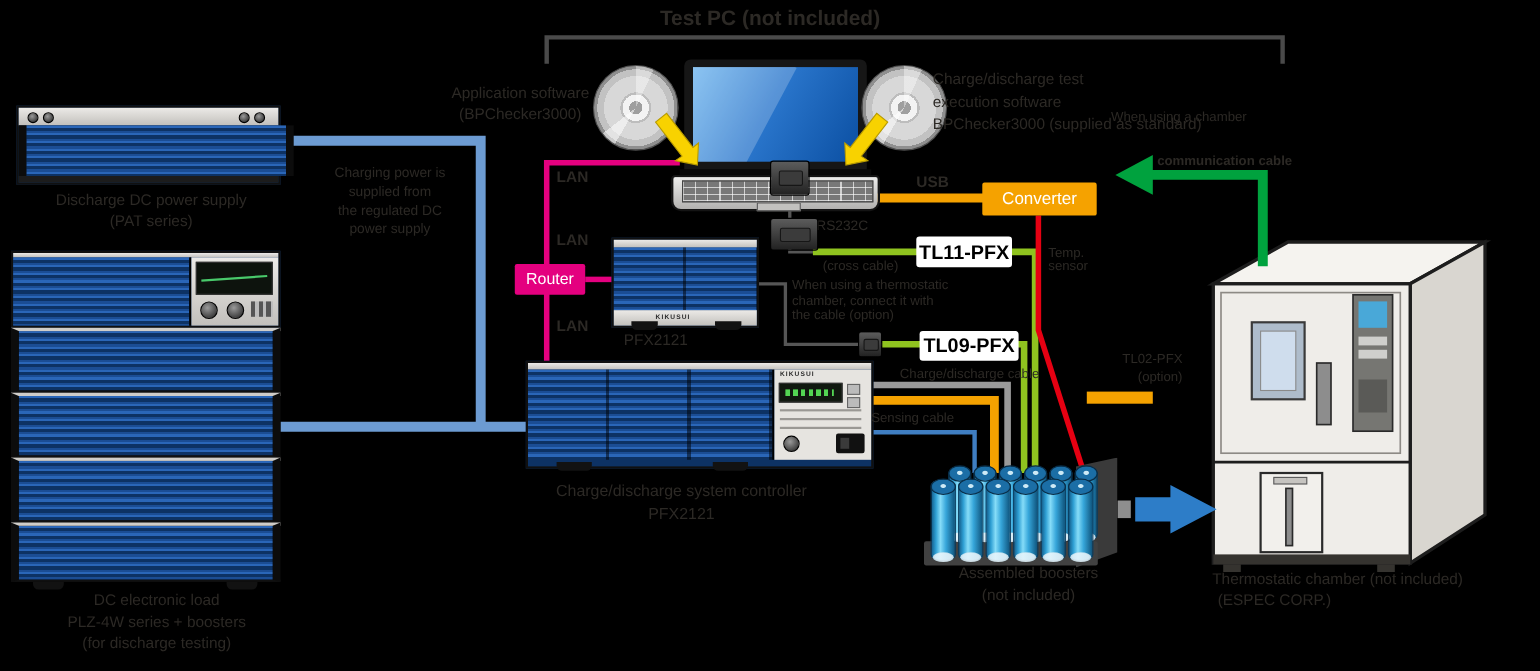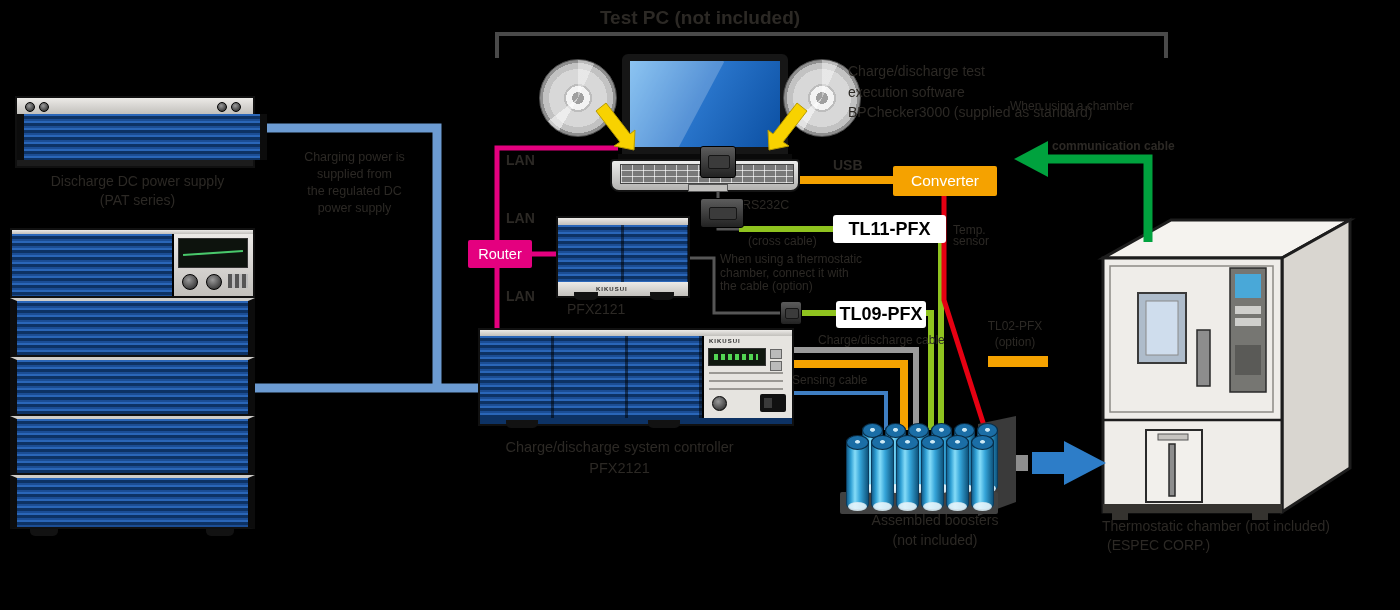--- a/index.html
+++ b/index.html
@@ -152,55 +152,59 @@
     <div class="abs" style="left:8px;top:102px;width:174px;height:5px;background:#0a0a0a;"></div>
     <div class="lap-base" style="left:0px;top:107px;width:190px;height:33px;">
       <div class="lap-keys" style="left:8px;top:3px;width:172px;height:18px;"></div>
       <div class="lap-pad" style="left:76px;top:23px;width:38px;height:6px;"></div>
     </div>
   </div>
 
   <div class="cd" style="left:539px;top:59px;width:78px;height:78px;"></div>
   <div class="cd" style="left:783px;top:59px;width:78px;height:78px;"></div>
 
+  <div class="lbl c" style="left:390px;top:75px;width:166px;font-size:14px;line-height:19px;">
+    <div>Application software</div>
+    <div>(BPChecker3000)</div>
+  </div>
   <div class="lbl" style="left:848px;top:61px;width:310px;font-size:14px;line-height:20.5px;">
     <div>Charge/discharge test</div>
     <div>execution software</div>
     <div>BPChecker3000 (supplied as standard)</div>
   </div>
 
   <div class="lbl b" style="left:506px;top:151px;font-size:14px;">LAN</div>
   <div class="lbl b" style="left:506px;top:209px;font-size:14px;">LAN</div>
   <div class="lbl b" style="left:506px;top:287px;font-size:14px;">LAN</div>
   <div class="lbl b" style="left:833px;top:156px;font-size:14px;">USB</div>
 
   <div class="chip" style="left:468px;top:240px;width:64px;height:28px;line-height:28px;font-size:14.5px;background:var(--pink);">Router</div>
   <div class="chip" style="left:893px;top:166px;width:104px;height:30px;line-height:30px;font-size:15.5px;background:var(--orange);">Converter</div>
 
   <div class="lbl" style="left:1010px;top:99px;font-size:12px;">When using a chamber</div>
   <div class="lbl" style="left:1052px;top:139px;font-size:12px;font-weight:bold;">communication cable</div>
 
   <div class="lbl" style="left:742px;top:197px;font-size:12.5px;">RS232C</div>
-  <div class="tag" style="left:833px;top:215px;width:113px;height:28px;line-height:28px;font-size:18px;">TL11-PFX</div>
+  <div class="tag" style="left:833px;top:215px;width:87px;height:28px;line-height:28px;font-size:18px;">TL11-PFX</div>
   <div class="lbl" style="left:748px;top:234px;font-size:12px;">(cross cable)</div>
 
   <div class="lbl" style="left:720px;top:253px;font-size:12px;line-height:13.5px;">
     <div>When using a thermostatic</div>
     <div>chamber, connect it with</div>
     <div>the cable (option)</div>
   </div>
 
   <div class="tag" style="left:836px;top:301px;width:90px;height:27px;line-height:27px;font-size:18px;">TL09-PFX</div>
 
   <div class="lbl" style="left:953px;top:225px;font-size:12px;line-height:11px;">
     <div>Temp.</div>
     <div>sensor</div>
   </div>
 
-  <div class="lbl c" style="left:955px;top:318px;width:120px;font-size:12px;line-height:16px;">
+  <div class="lbl c" style="left:955px;top:318px;width:120px;font-size:12px;line-height:16px;text-align:right;">
     <div>TL02-PFX</div>
     <div>(option)</div>
   </div>
   <div class="abs" style="left:988px;top:356px;width:60px;height:11px;background:var(--orange);"></div>
 
   <div class="conn" style="left:700px;top:146px;width:34px;height:30px;"></div>
   <div class="conn" style="left:700px;top:198px;width:42px;height:28px;"></div>
   <div class="conn" style="left:780px;top:301px;width:20px;height:22px;"></div>
 
   <div class="unit" style="left:15px;top:96px;width:240px;height:72px;">
@@ -235,20 +239,25 @@
         <div class="knob" style="left:32px;top:40px;width:14px;height:14px;"></div>
         <div class="abs" style="left:54px;top:40px;width:20px;height:14px;background:repeating-linear-gradient(90deg,#555 0 4px,#bbb 4px 7px);"></div>
       </div>
     </div>
     <div class="unit slats endcaps" style="left:0;top:70px;width:245px;height:59px;border-top:3px solid #cfcdc9;"></div>
     <div class="unit slats endcaps" style="left:0;top:129px;width:245px;height:59px;border-top:3px solid #cfcdc9;"></div>
     <div class="unit slats endcaps" style="left:0;top:188px;width:245px;height:59px;border-top:3px solid #cfcdc9;"></div>
     <div class="unit slats endcaps" style="left:0;top:247px;width:245px;height:54px;border-top:3px solid #cfcdc9;"></div>
     <div class="foot" style="left:20px;top:301px;width:28px;height:7px;"></div>
     <div class="foot" style="left:196px;top:301px;width:28px;height:7px;"></div>
+  </div>
+  <div class="lbl c" style="left:35px;top:536px;width:215px;font-size:14px;line-height:19.5px;">
+    <div>DC electronic load</div>
+    <div>PLZ-4W series + boosters</div>
+    <div>(for discharge testing)</div>
   </div>
 
 
   <div class="unit" style="left:556px;top:216px;width:134px;height:82px;">
     <div class="sil abs" style="left:0;top:0;width:130px;height:7px;"></div>
     <div class="slats abs" style="left:0;top:7px;width:130px;height:57px;">
       <div class="cols" style="background:repeating-linear-gradient(90deg,transparent 0 63px,rgba(0,0,0,.5) 63px 66px);"></div>
     </div>
     <div class="sil abs" style="left:0;top:64px;width:130px;height:14px;">
       <div class="brand" style="left:38px;top:4px;">KIKUSUI</div>

